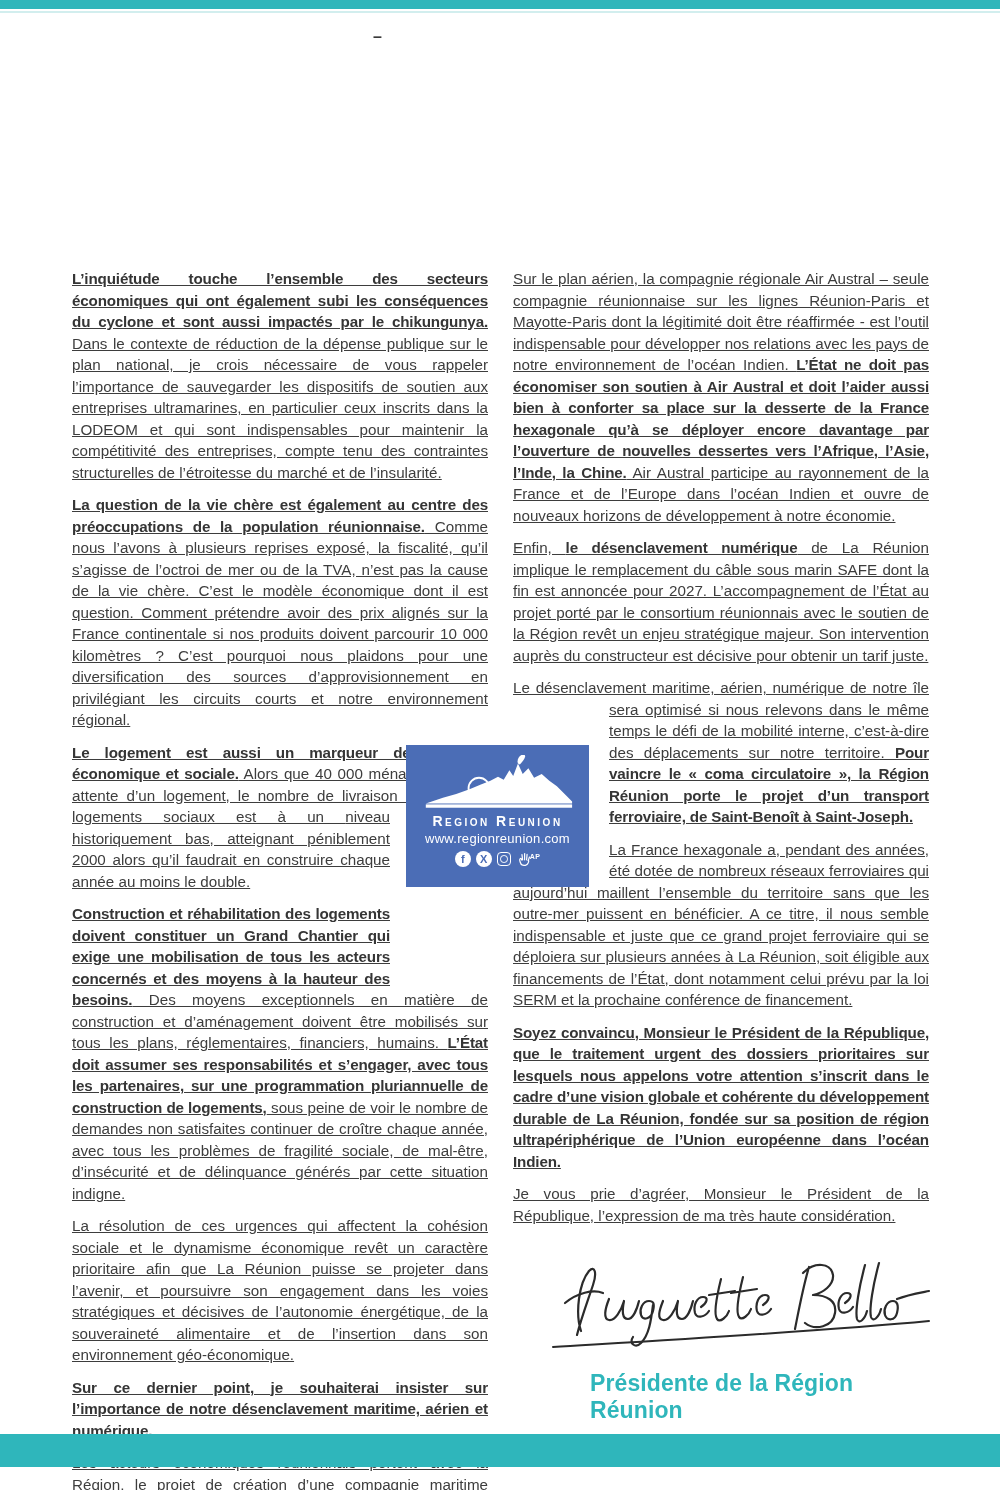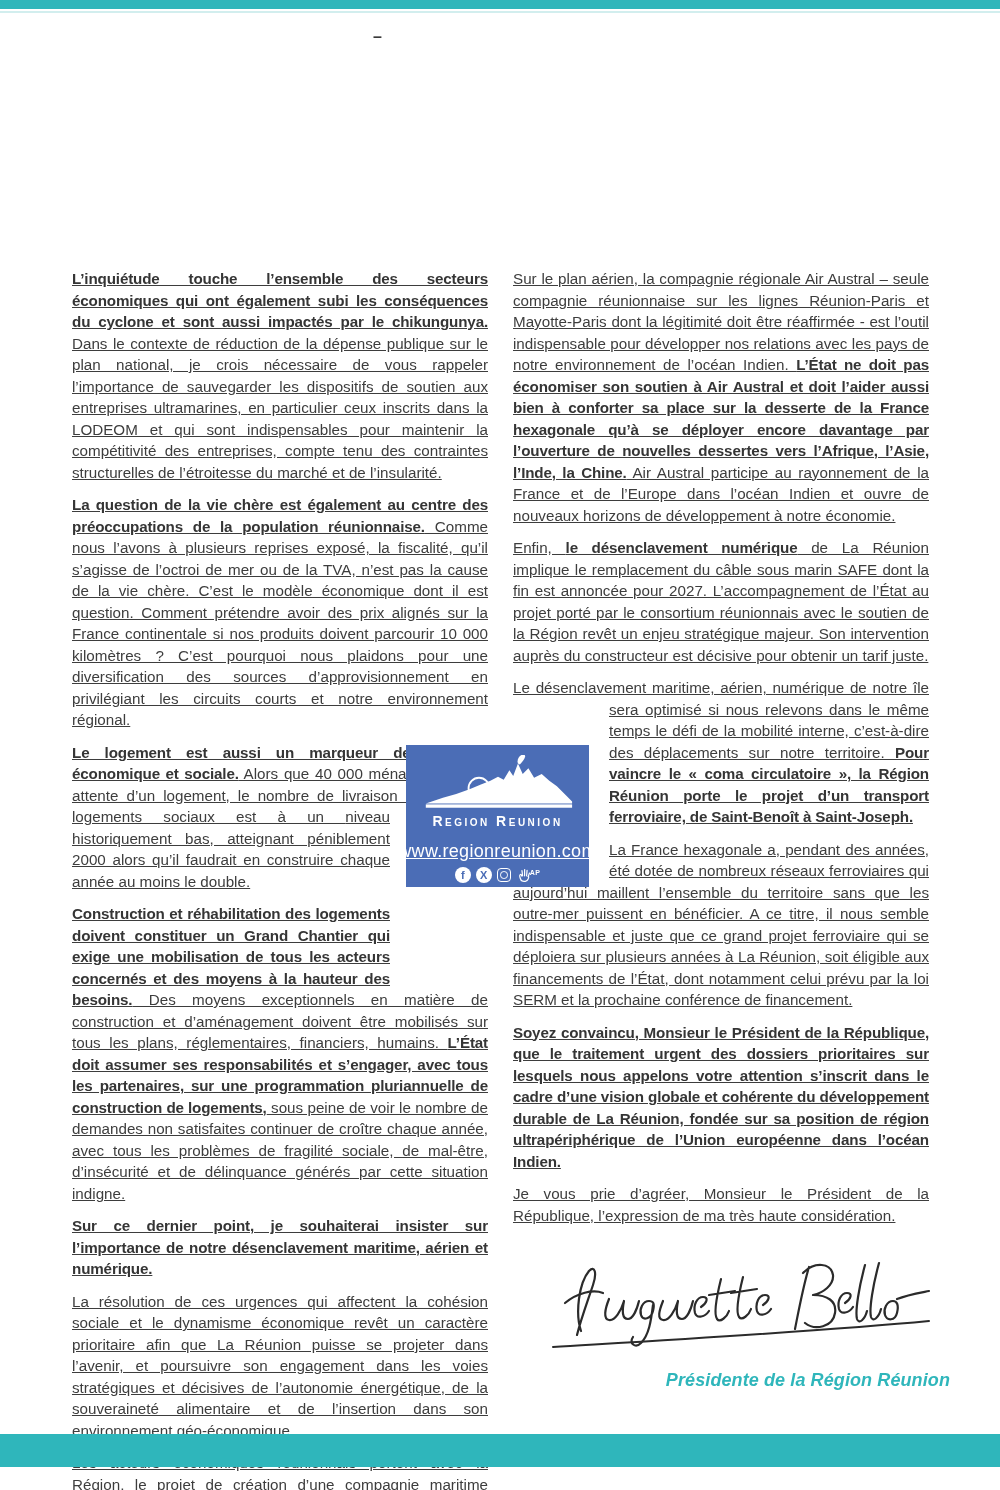--- a/index.html
+++ b/index.html
@@ -37,55 +37,55 @@
   .logo{
     position:absolute;left:406px;top:745px;width:183px;height:142px;
     background:var(--logo-blue);z-index:3;box-sizing:border-box;
     display:flex;flex-direction:column;align-items:center;padding-top:10px;
   }
   .logo *{box-sizing:border-box;}
   .logo-title{
     color:#fff;font-weight:bold;font-variant:small-caps;
     letter-spacing:2.5px;font-size:14px;margin-top:1px;white-space:nowrap;
   }
-  .logo-url{color:#fff;font-size:18px;letter-spacing:0.3px;margin-top:12px;text-decoration:underline;}
+  .logo-url{color:#fff;font-size:13px;letter-spacing:0.3px;margin-top:2px;}
   .logo-icons{display:flex;align-items:center;gap:5px;margin-top:5px;}
   .sicon{
     width:16px;height:16px;border-radius:50%;background:#fff;color:var(--logo-blue);
     display:flex;align-items:center;justify-content:center;
     font-weight:bold;font-size:11px;line-height:11px;
   }
   .ig{background:transparent;border:1.8px solid #fff;border-radius:4px;width:14px;height:14px;position:relative;}
   .ig-dot{position:absolute;inset:2.2px;border:1.6px solid #fff;border-radius:50%;}
   .hand-wrap{display:flex;align-items:flex-start;color:#fff;margin-left:1px;}
   .hand-label{font-size:7px;font-weight:bold;margin-left:-3px;margin-top:2px;letter-spacing:0.4px;}
 
   .sig-svg{position:absolute;left:545px;top:1243px;z-index:2;}
   .sig-title{
-    position:absolute;left:590px;top:1370px;width:360px;text-align:right;
-    color:var(--teal);font-weight:bold;font-size:18px;letter-spacing:0.1px;font-style:italic;
+    position:absolute;left:590px;top:1370px;width:360px;text-align:left;
+    color:var(--teal);font-weight:bold;font-size:23px;letter-spacing:0.1px;
   }
 </style>
 </head>
 <body>
 
 <div class="page">
 
   <div class="topbar"></div>
   <div class="topbar-sub"></div>
 
   <div class="fold-mark">–</div>
 
   <div class="col col-left">
       <p><span class="b">L’inquiétude touche l’ensemble des secteurs économiques qui ont également subi les conséquences du cyclone et sont aussi impactés par le chikungunya.</span><span> Dans le contexte de réduction de la dépense publique sur le plan national, je crois nécessaire de vous rappeler l’importance de sauvegarder les dispositifs de soutien aux entreprises ultramarines, en particulier ceux inscrits dans la LODEOM et qui sont indispensables pour maintenir la compétitivité des entreprises, compte tenu des contraintes structurelles de l’étroitesse du marché et de l’insularité.</span></p>
       <p><span class="b">La question de la vie chère est également au centre des préoccupations de la population réunionnaise.</span><span> Comme nous l’avons à plusieurs reprises exposé, la fiscalité, qu’il s’agisse de l’octroi de mer ou de la TVA, n’est pas la cause de la vie chère. C’est le modèle économique dont il est question. Comment prétendre avoir des prix alignés sur la France continentale si nos produits doivent parcourir 10 000 kilomètres ? C’est pourquoi nous plaidons pour une diversification des sources d’approvisionnement en privilégiant les circuits courts et notre environnement régional.</span></p>
       <p><span class="b">Le logement est aussi un marqueur de la crise économique et sociale.</span><span> Alors que 40 000 ménages sont en attente d’un logement, le nombre de livraison annuelle de logements sociaux est à un </span><span class="wrap-spacer right" style="width: 88px; height: 158px;"></span><span>niveau historiquement bas, atteignant péniblement 2000 alors qu’il faudrait en construire chaque année au moins le double.</span></p>
       <p><span class="b">Construction et réhabilitation des logements doivent constituer un Grand Chantier qui exige une mobilisation de tous les acteurs concernés et des moyens à la hauteur des besoins.</span><span> Des moyens exceptionnels en matière de construction et d’aménagement doivent être mobilisés sur tous les plans, réglementaires, financiers, humains. </span><span class="b">L’État doit assumer ses responsabilités et s’engager, avec tous les partenaires, sur une programmation pluriannuelle de construction de logements,</span><span> sous peine de voir le nombre de demandes non satisfaites continuer de croître chaque année, avec tous les problèmes de fragilité sociale, de mal-être, d’insécurité et de délinquance générés par cette situation indigne.</span></p>
+      <p><span>La résolution de ces urgences qui affectent la cohésion sociale et le dynamisme économique revêt un caractère prioritaire afin que La Réunion puisse se projeter dans l’avenir, et poursuivre son engagement dans les voies stratégiques et décisives de l’autonomie énergétique, de la souveraineté alimentaire et de l’insertion dans son environnement géo-économique.</span></p>
       <p><span class="b">Sur ce dernier point, je souhaiterai insister sur l’importance de notre désenclavement maritime, aérien et numérique.</span></p>
-      <p><span>La résolution de ces urgences qui affectent la cohésion sociale et le dynamisme économique revêt un caractère prioritaire afin que La Réunion puisse se projeter dans l’avenir, et poursuivre son engagement dans les voies stratégiques et décisives de l’autonomie énergétique, de la souveraineté alimentaire et de l’insertion dans son environnement géo-économique.</span></p>
       <p><span>Les acteurs économiques réunionnais portent avec la Région, le projet de création d’une compagnie maritime régionale dont la viabilité exige l’accompagnement de l’État et des grandes compagnies. Ce projet est l’un des outils pour réaliser les objectifs de diversification</span></p>
     </div>
   <div class="col col-right">
       <p><span>Sur le plan aérien, la compagnie régionale Air Austral – seule compagnie réunionnaise sur les lignes Réunion-Paris et Mayotte-Paris dont la légitimité doit être réaffirmée - est l’outil indispensable pour développer nos relations avec les pays de notre environnement de l’océan Indien. </span><span class="b">L’État ne doit pas économiser son soutien à Air Austral et doit l’aider aussi bien à conforter sa place sur la desserte de la France hexagonale qu’à se déployer encore davantage par l’ouverture de nouvelles dessertes vers l’Afrique, l’Asie, l’Inde, la Chine.</span><span> Air Austral participe au rayonnement de la France et de l’Europe dans l’océan Indien et ouvre de nouveaux horizons de développement à notre économie.</span></p>
       <p><span>Enfin, </span><span class="b">le désenclavement numérique</span><span> de La Réunion implique le remplacement du câble sous marin SAFE dont la fin est annoncée pour 2027. L’accompagnement de l’État au projet porté par le consortium réunionnais avec le soutien de la Région revêt un enjeu stratégique majeur. Son intervention auprès du constructeur est décisive pour obtenir un tarif juste.</span></p>
       <p><span>Le désenclavement maritime, aérien, numérique de notre île sera </span><span class="wrap-spacer left" style="width: 86px; height: 175px;"></span><span>optimisé si nous relevons dans le même temps le défi de la mobilité interne, c’est-à-dire des déplacements sur notre territoire. </span><span class="b">Pour vaincre le « coma circulatoire », la Région Réunion porte le projet d’un transport ferroviaire, de Saint-Benoît à Saint-Joseph.</span></p>
       <p><span>La France hexagonale a, pendant des années, été dotée de nombreux réseaux ferroviaires qui aujourd’hui maillent l’ensemble du territoire sans que les outre-mer puissent en bénéficier. A ce titre, il nous semble indispensable et juste que ce grand projet ferroviaire qui se déploiera sur plusieurs années à La Réunion, soit éligible aux financements de l’État, dont notamment celui prévu par la loi SERM et la prochaine conférence de financement.</span></p>
       <p><span class="b">Soyez convaincu, Monsieur le Président de la République, que le traitement urgent des dossiers prioritaires sur lesquels nous appelons votre attention s’inscrit dans le cadre d’une vision globale et cohérente du développement durable de La Réunion, fondée sur sa position de région ultrapériphérique de l’Union européenne dans l’océan Indien.</span></p>
       <p><span>Je vous prie d’agréer, Monsieur le Président de la République, l’expression de ma très haute considération.</span></p>
     </div>

